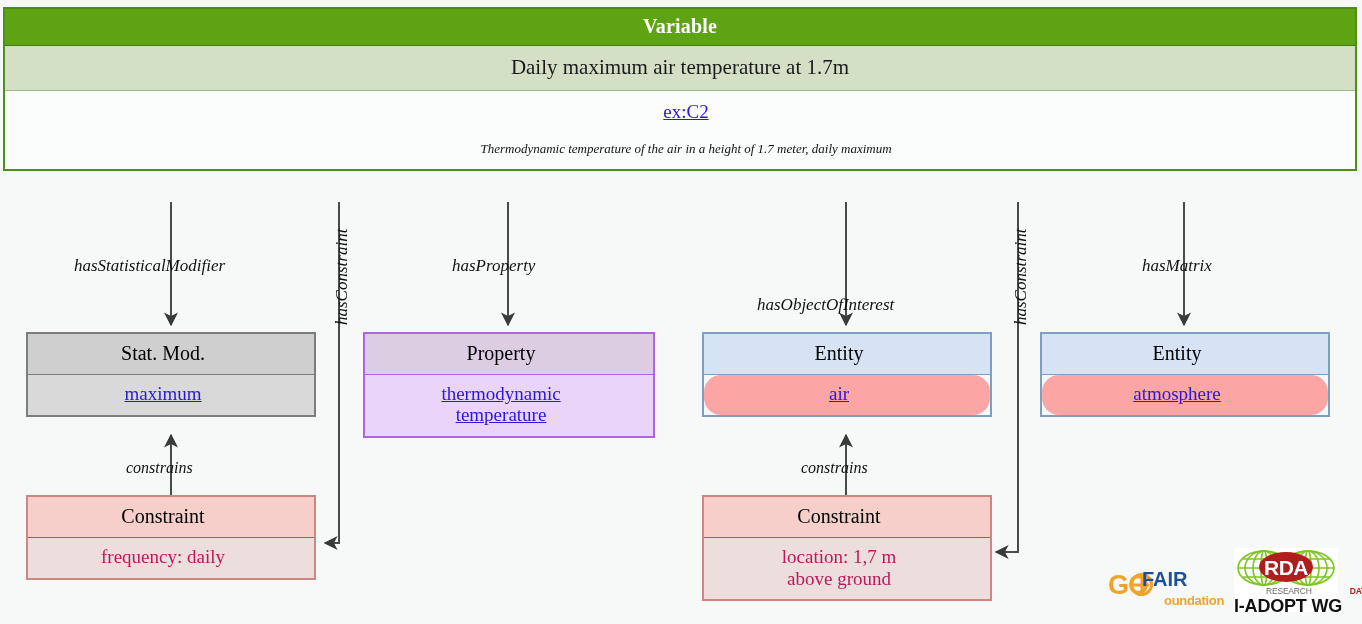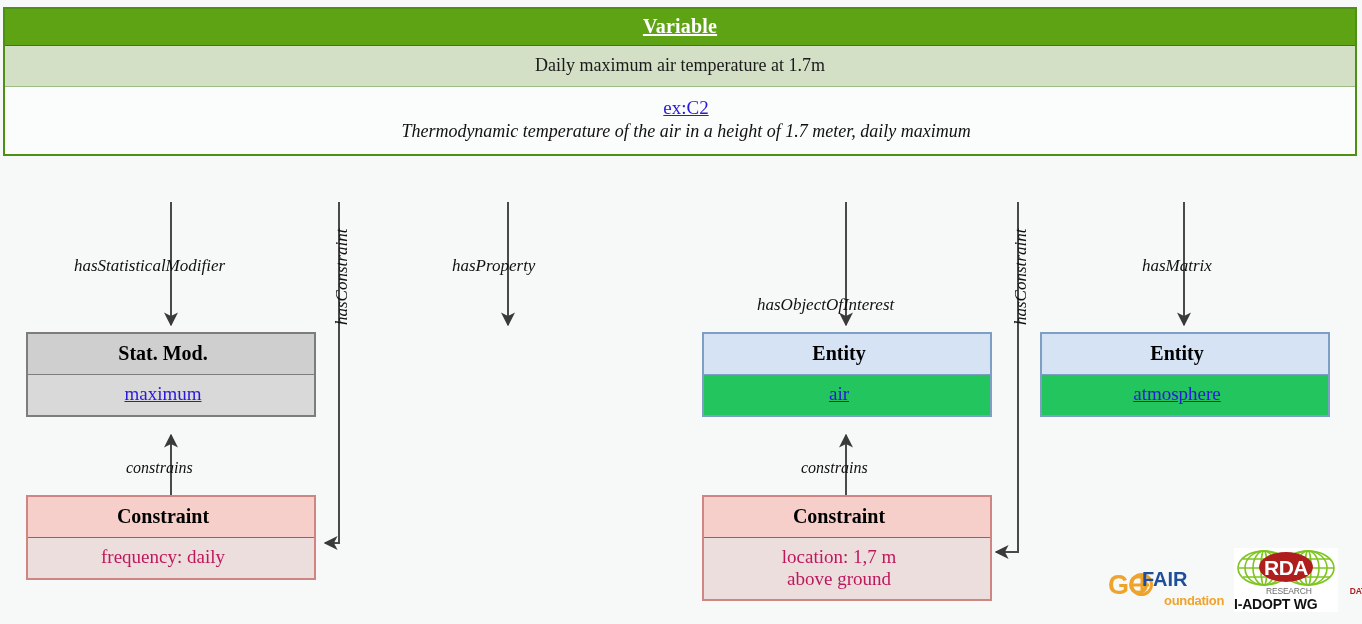--- a/index.html
+++ b/index.html
@@ -23,57 +23,56 @@
   }
   .var-title{
     background:#5da313;
     color:#ffffff;
     font-weight:bold;
     font-size:20px;
     text-align:center;
     padding:6px 0 7px 0;
     border-bottom:1px solid #3e7a10;
     letter-spacing:.2px;
-    text-decoration:underline;
   }
   .var-label{
     background:#d3e0c6;
     color:#1a1a1a;
-    font-size:18px;
+    font-size:21px;
     text-align:center;
     padding:9px 0 10px 0;
     border-bottom:1px solid #9dbb84;
   }
   .var-body{
     background:#fbfcfc;
     text-align:center;
     padding:10px 0 12px 12px;
   }
   .var-id{
     color:#2a18d8;
     font-size:19px;
     text-decoration:underline;
     display:inline-block;
     cursor:pointer;
   }
   .var-desc{
     font-style:italic;
-    font-size:18px;
+    font-size:13px;
     color:#111;
-    margin-top:2px;
+    margin-top:18px;
   }
 
   
   .node{
     position:absolute;
     box-sizing:border-box;
     border-width:2px;border-style:solid;
   }
   .node .hdr{
-    font-weight:bold;
+    font-weight:normal;
     font-size:20px;
     text-align:center;
     padding:8px 16px 9px 0;
     box-sizing:border-box;
   }
   .node .bdy{
     font-size:19px;
     text-align:center;
     padding:8px 20px 10px 4px;
     box-sizing:border-box;
@@ -91,21 +90,21 @@
   .n-stat .bdy{background:#d9d9d9;}
 
   
   .n-prop{border-color:#b163e6;background:#ead4fa;}
   .n-prop .hdr{background:#ddcde2;border-bottom:1px solid #b163e6;}
   .n-prop .bdy{background:#ead4fa;line-height:1.12;}
 
   
   .n-ent{border-color:#7e9fc4;background:#f4f8fc;}
   .n-ent .hdr{background:#d5e3f4;border-bottom:1px solid #7e9fc4;}
-  .n-ent .bdy{background:#22c55e;}
+  .n-ent .bdy{background:#fca5a5;border-radius:17px;}
 
   
   .n-con{border-color:#cf8582;background:#eedcda;}
   .n-con .hdr{background:#f6cfca;border-bottom:1px solid #cf4b44;}
   .n-con .bdy{background:#ecdedd;line-height:1.14;}
 
   
   .elabel{
     position:absolute;
     font-style:italic;
@@ -153,22 +152,22 @@
   .rdalogo{position:absolute;left:0;top:0;width:104px;height:40px;}
   .rda-l1{
     position:absolute;left:0;top:38px;width:104px;text-align:center;
     font-family:"Liberation Sans", sans-serif;font-size:8.5px;
     letter-spacing:-.2px;white-space:nowrap;
   }
   .rda-l1 .res{color:#6b6b6b;padding-left:32px;}
   .rda-l1 .dat{color:#b01d1d;font-weight:bold;padding-left:36px;}
   .rda-l1 .ali{color:#1a1a1a;font-weight:bold;}
   .rda-l2{
-    position:absolute;left:0;top:48px;width:104px;text-align:left;
-    font-family:"Liberation Sans", sans-serif;font-weight:bold;font-size:14px;
+    position:absolute;left:0;top:48px;width:104px;text-align:right;
+    font-family:"Liberation Sans", sans-serif;font-weight:bold;font-size:18px;
     color:#111;letter-spacing:-.2px;white-space:nowrap;
   }
 </style>
 </head>
 <body>
 
 <div id="stage">
 
   <svg id="wires" viewBox="0 0 1362 624" width="1362" height="624">
     <defs>
@@ -219,20 +218,27 @@
 
   <div class="elabel small" style="left:801px;top:459px;">constrains</div>
 
   <div class="node n-stat" style="left:26px;top:332px;width:290px;">
     <div class="hdr">Stat. Mod.</div>
     <div class="bdy">
       <span class="lnk">maximum</span>
     </div>
   </div>
 
+  <div class="node n-prop" style="left:363px;top:332px;width:292px;">
+    <div class="hdr">Property</div>
+    <div class="bdy">
+      <span class="lnk">thermodynamic</span><br>
+      <span class="lnk">temperature</span>
+    </div>
+  </div>
 
   <div class="node n-ent" style="left:702px;top:332px;width:290px;">
     <div class="hdr">Entity</div>
     <div class="bdy">
       <span class="lnk">air</span>
     </div>
   </div>
 
   <div class="node n-ent" style="left:1040px;top:332px;width:290px;">
     <div class="hdr">Entity</div>

